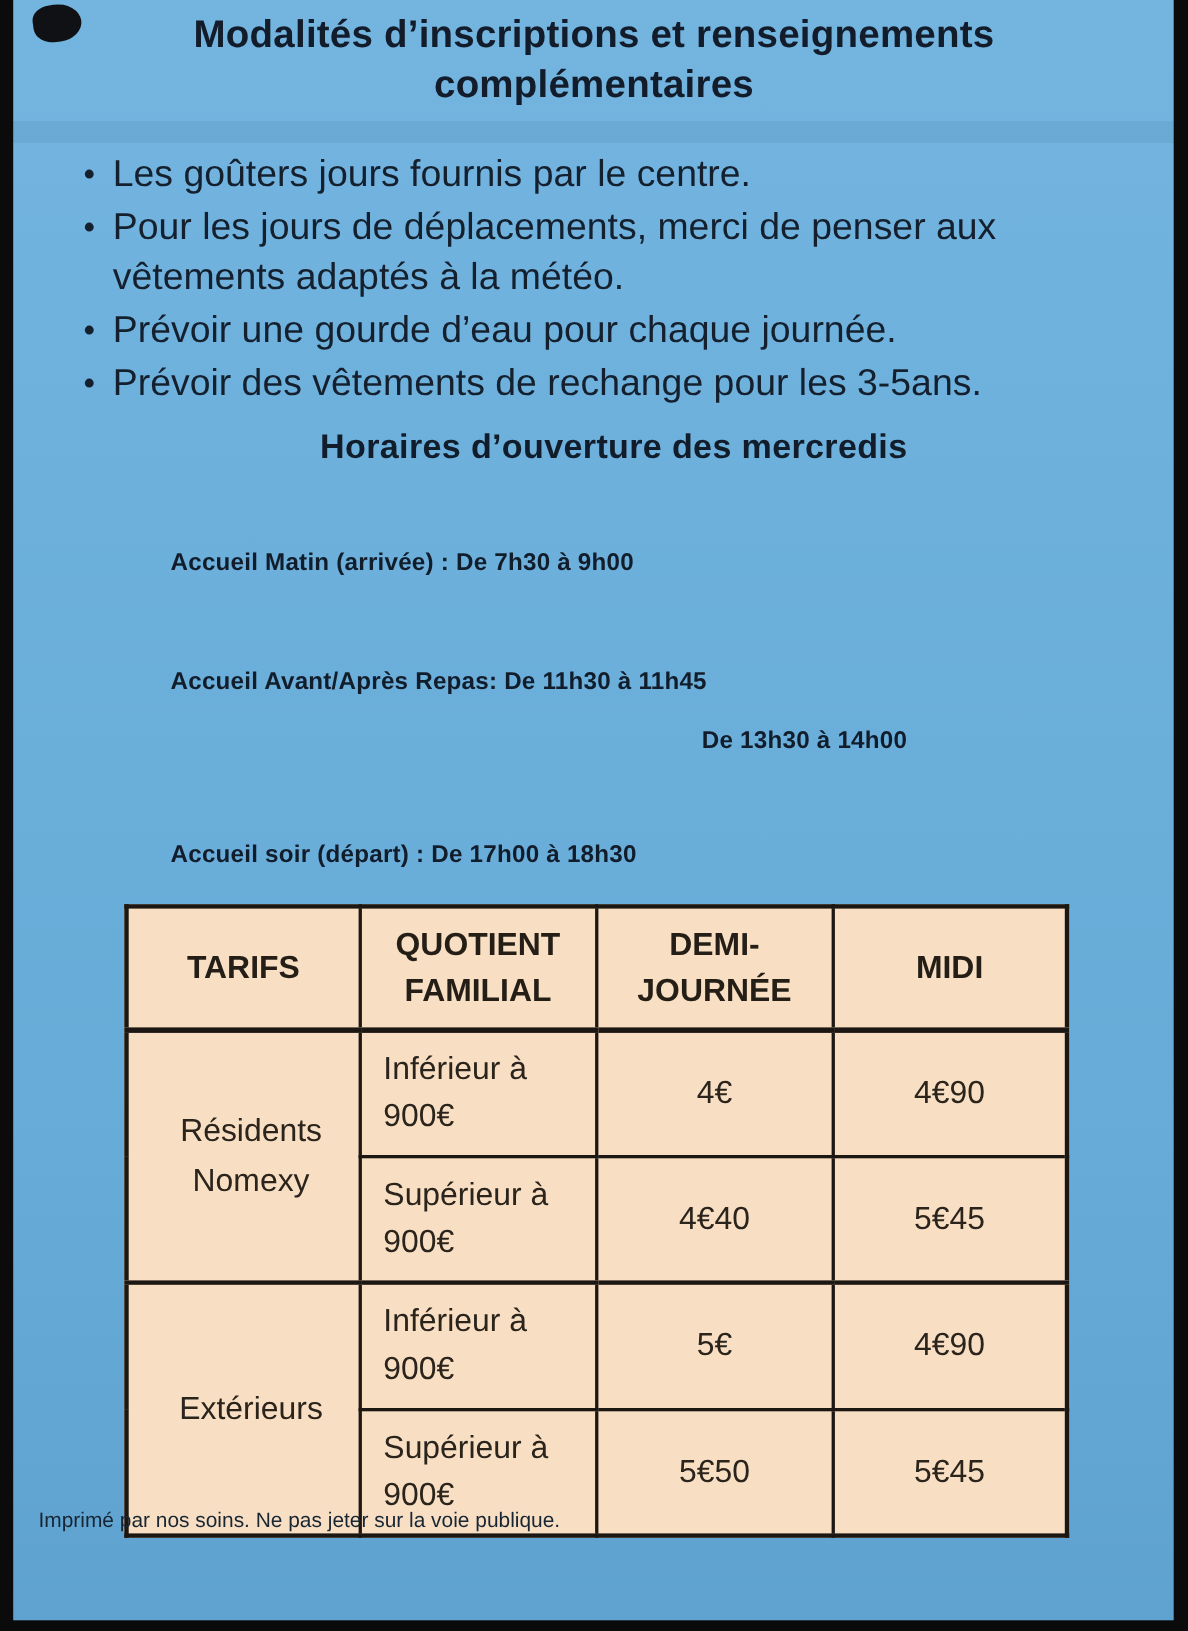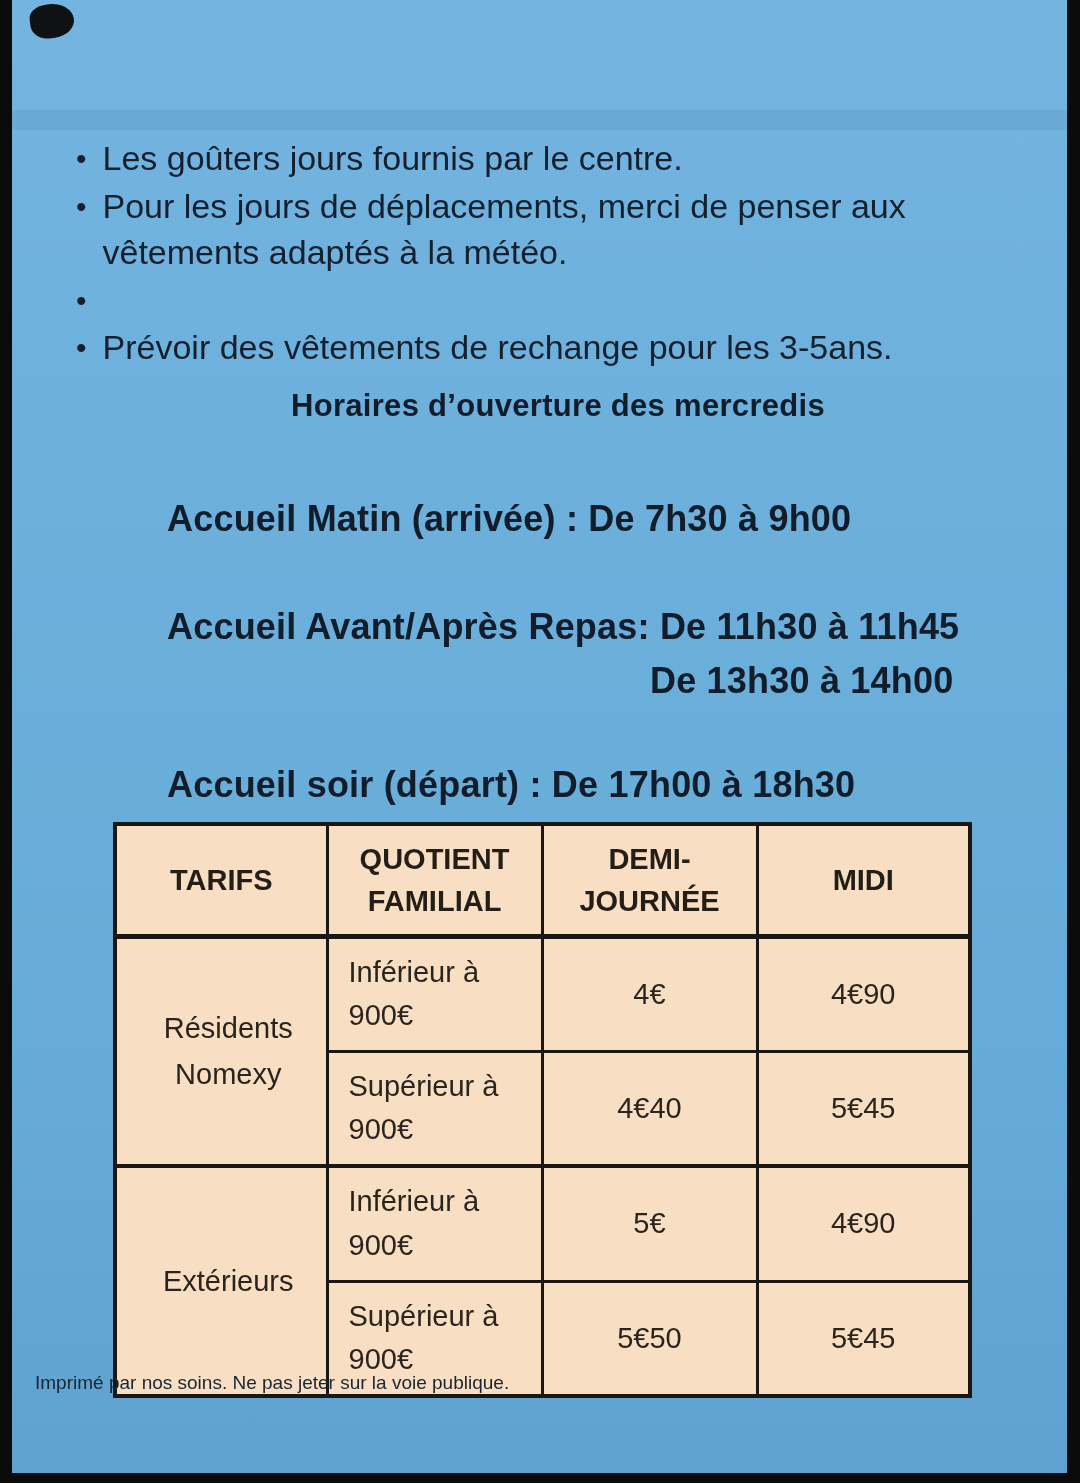--- a/index.html
+++ b/index.html
@@ -44,21 +44,21 @@
     margin-bottom:2px;
   }
   .bullets .dot { font-size:30px; line-height:1.5; flex:0 0 auto; }
 
   .h-heading {
     position:absolute; top:388px; left:0; right:0;
     text-align:center;
     font-size:31px; font-weight:bold; color:#121d2b; letter-spacing:0.3px;padding-left:36px;
   }
 
-  .sched { position:absolute; font-size:36px; font-weight:bold; color:#121d2b; letter-spacing:0.2px;margin-left:12px; }
+  .sched { position:absolute; font-size:22px; font-weight:bold; color:#121d2b; letter-spacing:0.2px; }
   .sched-matin { top:498px; left:155px; }
   .sched-repas1 { top:606px; left:155px; }
   .sched-repas2 { top:660px; left:638px; }
   .sched-soir  { top:764px; left:155px; }
 
   table.tarifs {
     position:absolute; top:822px; left:113px;
     width:855px; table-layout:fixed;
     border-collapse:collapse;
     background:#f8dfc3;
@@ -93,32 +93,35 @@
 <body>
 
 <div class="page">
 
   <div class="shade-band"></div>
   <div class="edge edge-left"></div>
   <div class="edge edge-right"></div>
   <div class="edge edge-bottom"></div>
   <div class="corner-blob"></div>
 
+  <div class="title pre" style="white-space:pre-line">Modalités d’inscriptions et renseignements
+complémentaires</div>
 
   <ul class="bullets">
     <li>
       <span class="dot">•</span>
       <span>Les goûters jours fournis par le centre.</span>
     </li>
     <li>
       <span class="dot">•</span>
       <span>Pour les jours de déplacements, merci de penser aux vêtements adaptés à la météo.</span>
     </li>
     <li>
       <span class="dot">•</span>
+      <span>Prévoir une gourde d’eau pour chaque journée.</span>
     </li>
     <li>
       <span class="dot">•</span>
       <span>Prévoir des vêtements de rechange pour les 3-5ans.</span>
     </li>
   </ul>
 
   <div class="h-heading">Horaires d’ouverture des mercredis</div>
 
   <div class="sched sched-matin">Accueil Matin (arrivée) : De 7h30 à 9h00</div>

